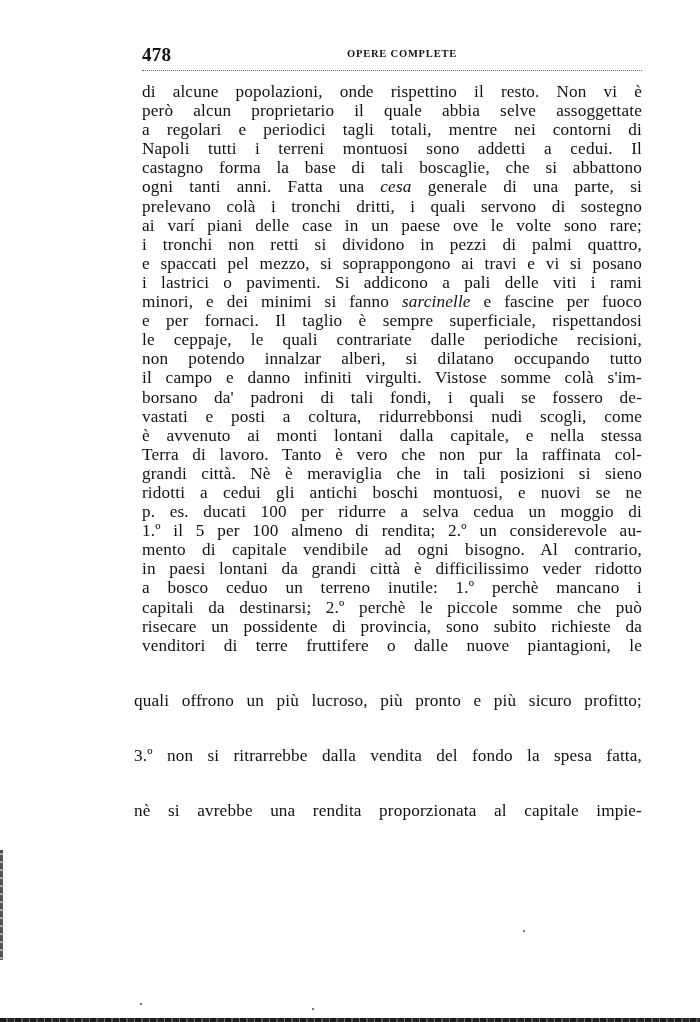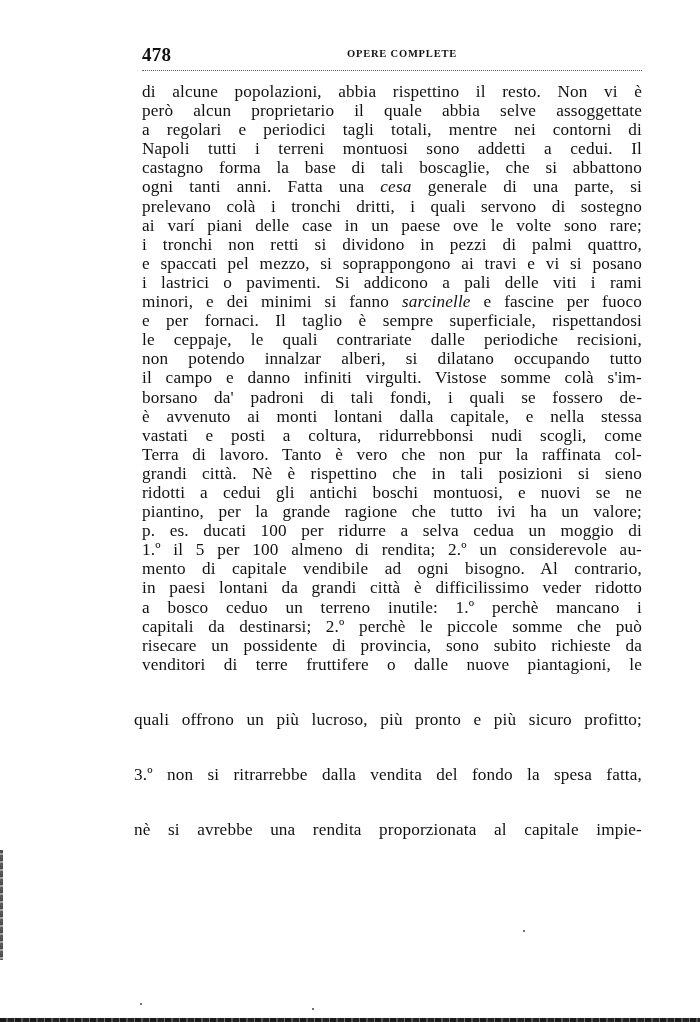--- a/index.html
+++ b/index.html
@@ -103,43 +103,42 @@
 <body>
 
 <div class="page">
   <div class="running-head">
     <span class="page-number">478</span>
     <span class="running-title">OPERE COMPLETE</span>
   </div>
   <div class="rule"></div>
 
   <div class="body-text" id="body-text">
-      <span class="line">di alcune popolazioni, abbia rispettino il resto. Non vi è</span>
+      <span class="line">di alcune popolazioni, onde rispettino il resto. Non vi è</span>
       <span class="line">però alcun proprietario il quale abbia selve assoggettate</span>
       <span class="line">a regolari e periodici tagli totali, mentre nei contorni di</span>
       <span class="line">Napoli tutti i terreni montuosi sono addetti a cedui. Il</span>
       <span class="line">castagno forma la base di tali boscaglie, che si abbattono</span>
       <span class="line">ogni tanti anni. Fatta una <em>cesa</em> generale di una parte, si</span>
       <span class="line">prelevano colà i tronchi dritti, i quali servono di sostegno</span>
       <span class="line">ai varí piani delle case in un paese ove le volte sono rare;</span>
       <span class="line">i tronchi non retti si dividono in pezzi di palmi quattro,</span>
       <span class="line">e spaccati pel mezzo, si soprappongono ai travi e vi si posano</span>
       <span class="line">i lastrici o pavimenti. Si addicono a pali delle viti i rami</span>
       <span class="line">minori, e dei minimi si fanno <em>sarcinelle</em> e fascine per fuoco</span>
       <span class="line">e per fornaci. Il taglio è sempre superficiale, rispettandosi</span>
       <span class="line">le ceppaje, le quali contrariate dalle periodiche recisioni,</span>
       <span class="line">non potendo innalzar alberi, si dilatano occupando tutto</span>
       <span class="line">il campo e danno infiniti virgulti. Vistose somme colà s'im-</span>
       <span class="line">borsano da' padroni di tali fondi, i quali se fossero de-</span>
+      <span class="line">vastati e posti a coltura, ridurrebbonsi nudi scogli, come</span>
       <span class="line">è avvenuto ai monti lontani dalla capitale, e nella stessa</span>
-      <span class="line">vastati e posti a coltura, ridurrebbonsi nudi scogli, come</span>
       <span class="line">Terra di lavoro. Tanto è vero che non pur la raffinata col-</span>
-      <span class="line">grandi città. Nè è rispettino che in tali posizioni si sieno</span>
+      <span class="line">grandi città. Nè è meraviglia che in tali posizioni si sieno</span>
       <span class="line">ridotti a cedui gli antichi boschi montuosi, e nuovi se ne</span>
-      <span class="line">piantino, per la grande ragione che tutto ivi ha un valore;</span>
       <span class="line">p. es. ducati 100 per ridurre a selva cedua un moggio di</span>
       <span class="line">1.º il 5 per 100 almeno di rendita; 2.º un considerevole au-</span>
       <span class="line">mento di capitale vendibile ad ogni bisogno. Al contrario,</span>
       <span class="line">in paesi lontani da grandi città è difficilissimo veder ridotto</span>
       <span class="line">a bosco ceduo un terreno inutile: 1.º perchè mancano i</span>
       <span class="line">capitali da destinarsi; 2.º perchè le piccole somme che può</span>
       <span class="line">risecare un possidente di provincia, sono subito richieste da</span>
       <span class="line">venditori di terre fruttifere o dalle nuove piantagioni, le</span>
       <span class="line indent-left">quali offrono un più lucroso, più pronto e più sicuro profitto;</span>
       <span class="line indent-left">3.º non si ritrarrebbe dalla vendita del fondo la spesa fatta,</span>

